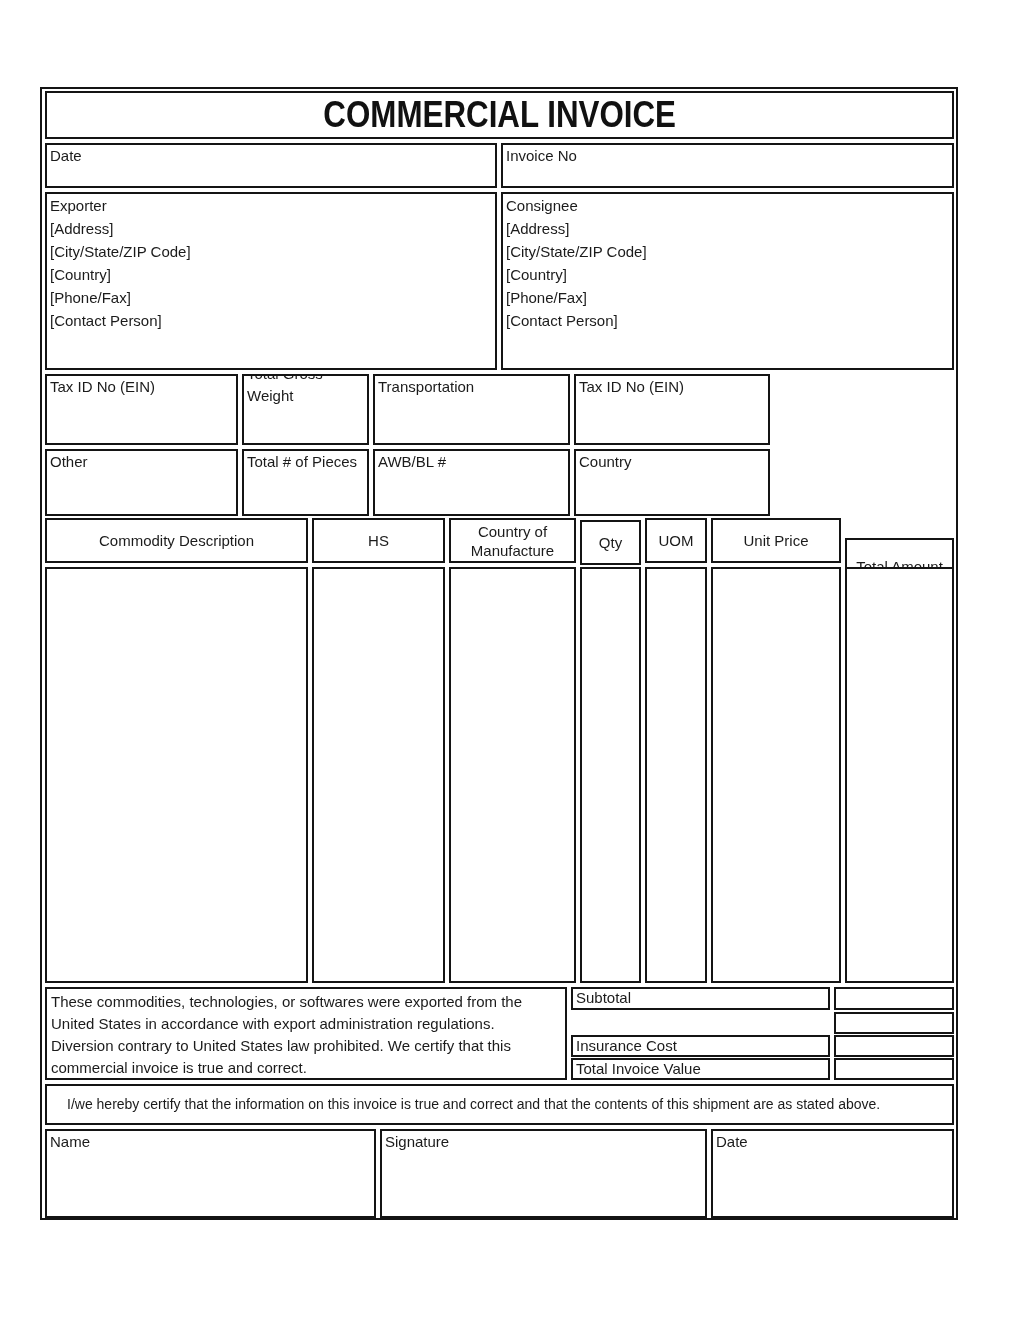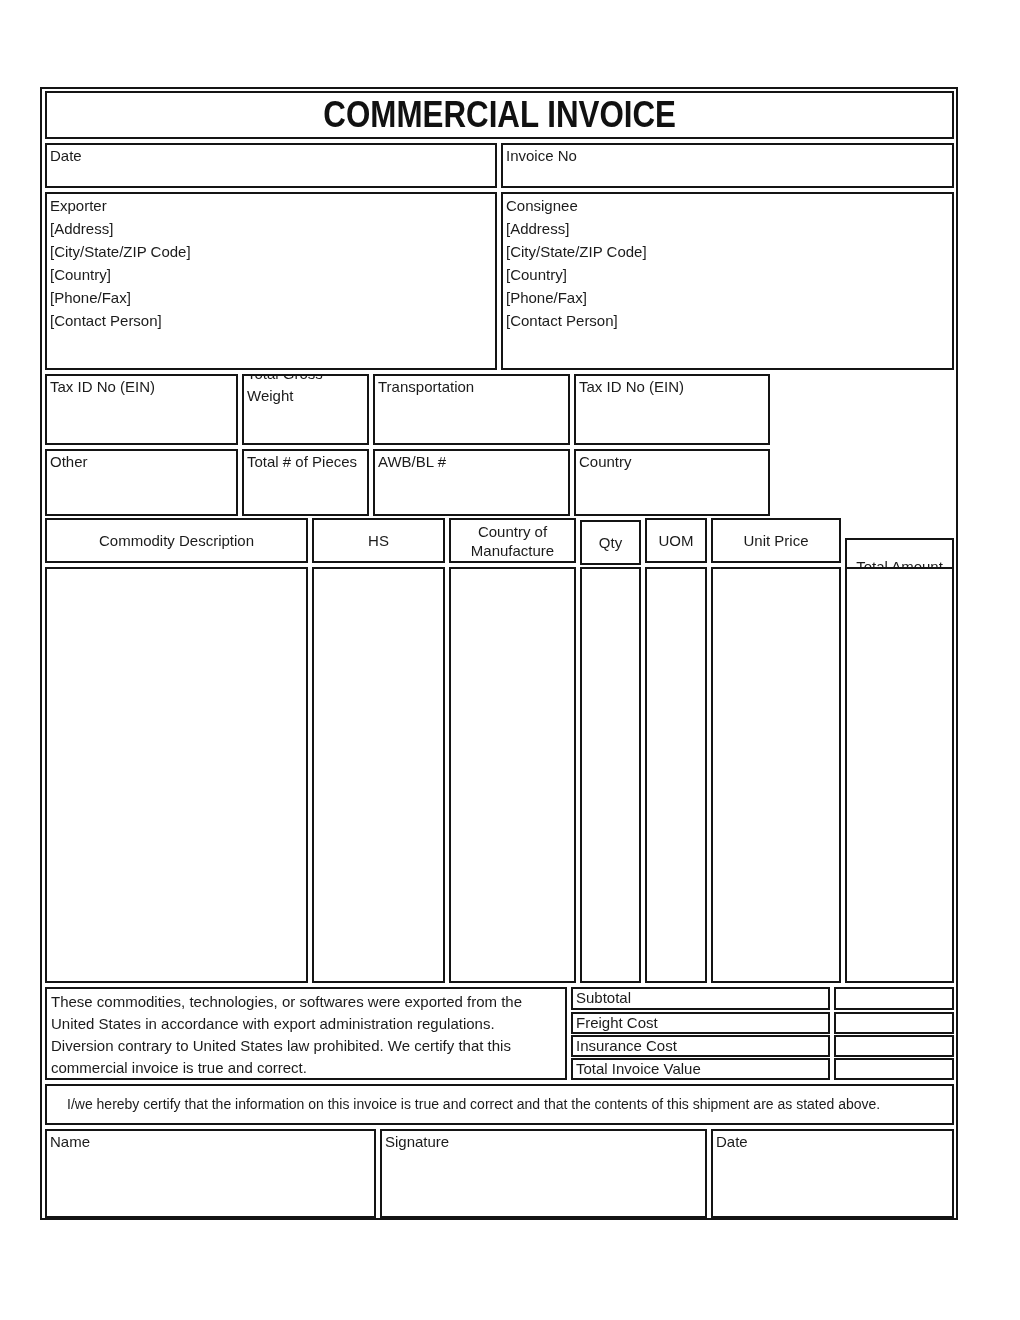--- a/index.html
+++ b/index.html
@@ -140,23 +140,20 @@
 United States in accordance with export administration regulations.
 Diversion contrary to United States law prohibited. We certify that this
 commercial invoice is true and correct.</div>
   </div>
 
   <div class="cell" style="left:571px; top:987px;  width:259px; height:23px;">
     <div class="totals-label">Subtotal</div>
   </div>
   <div class="cell" style="left:834px; top:987px;  width:120px; height:23px;"></div>
 
-  <div class="cell" style="left:571px; top:1012px; width:259px; height:22px;">
-    <div class="totals-label">Freight Cost</div>
-  </div>
   <div class="cell" style="left:834px; top:1012px; width:120px; height:22px;"></div>
 
   <div class="cell" style="left:571px; top:1035px; width:259px; height:22px;">
     <div class="totals-label">Insurance Cost</div>
   </div>
   <div class="cell" style="left:834px; top:1035px; width:120px; height:22px;"></div>
 
   <div class="cell" style="left:571px; top:1058px; width:259px; height:22px;">
     <div class="totals-label">Total Invoice Value</div>
   </div>

